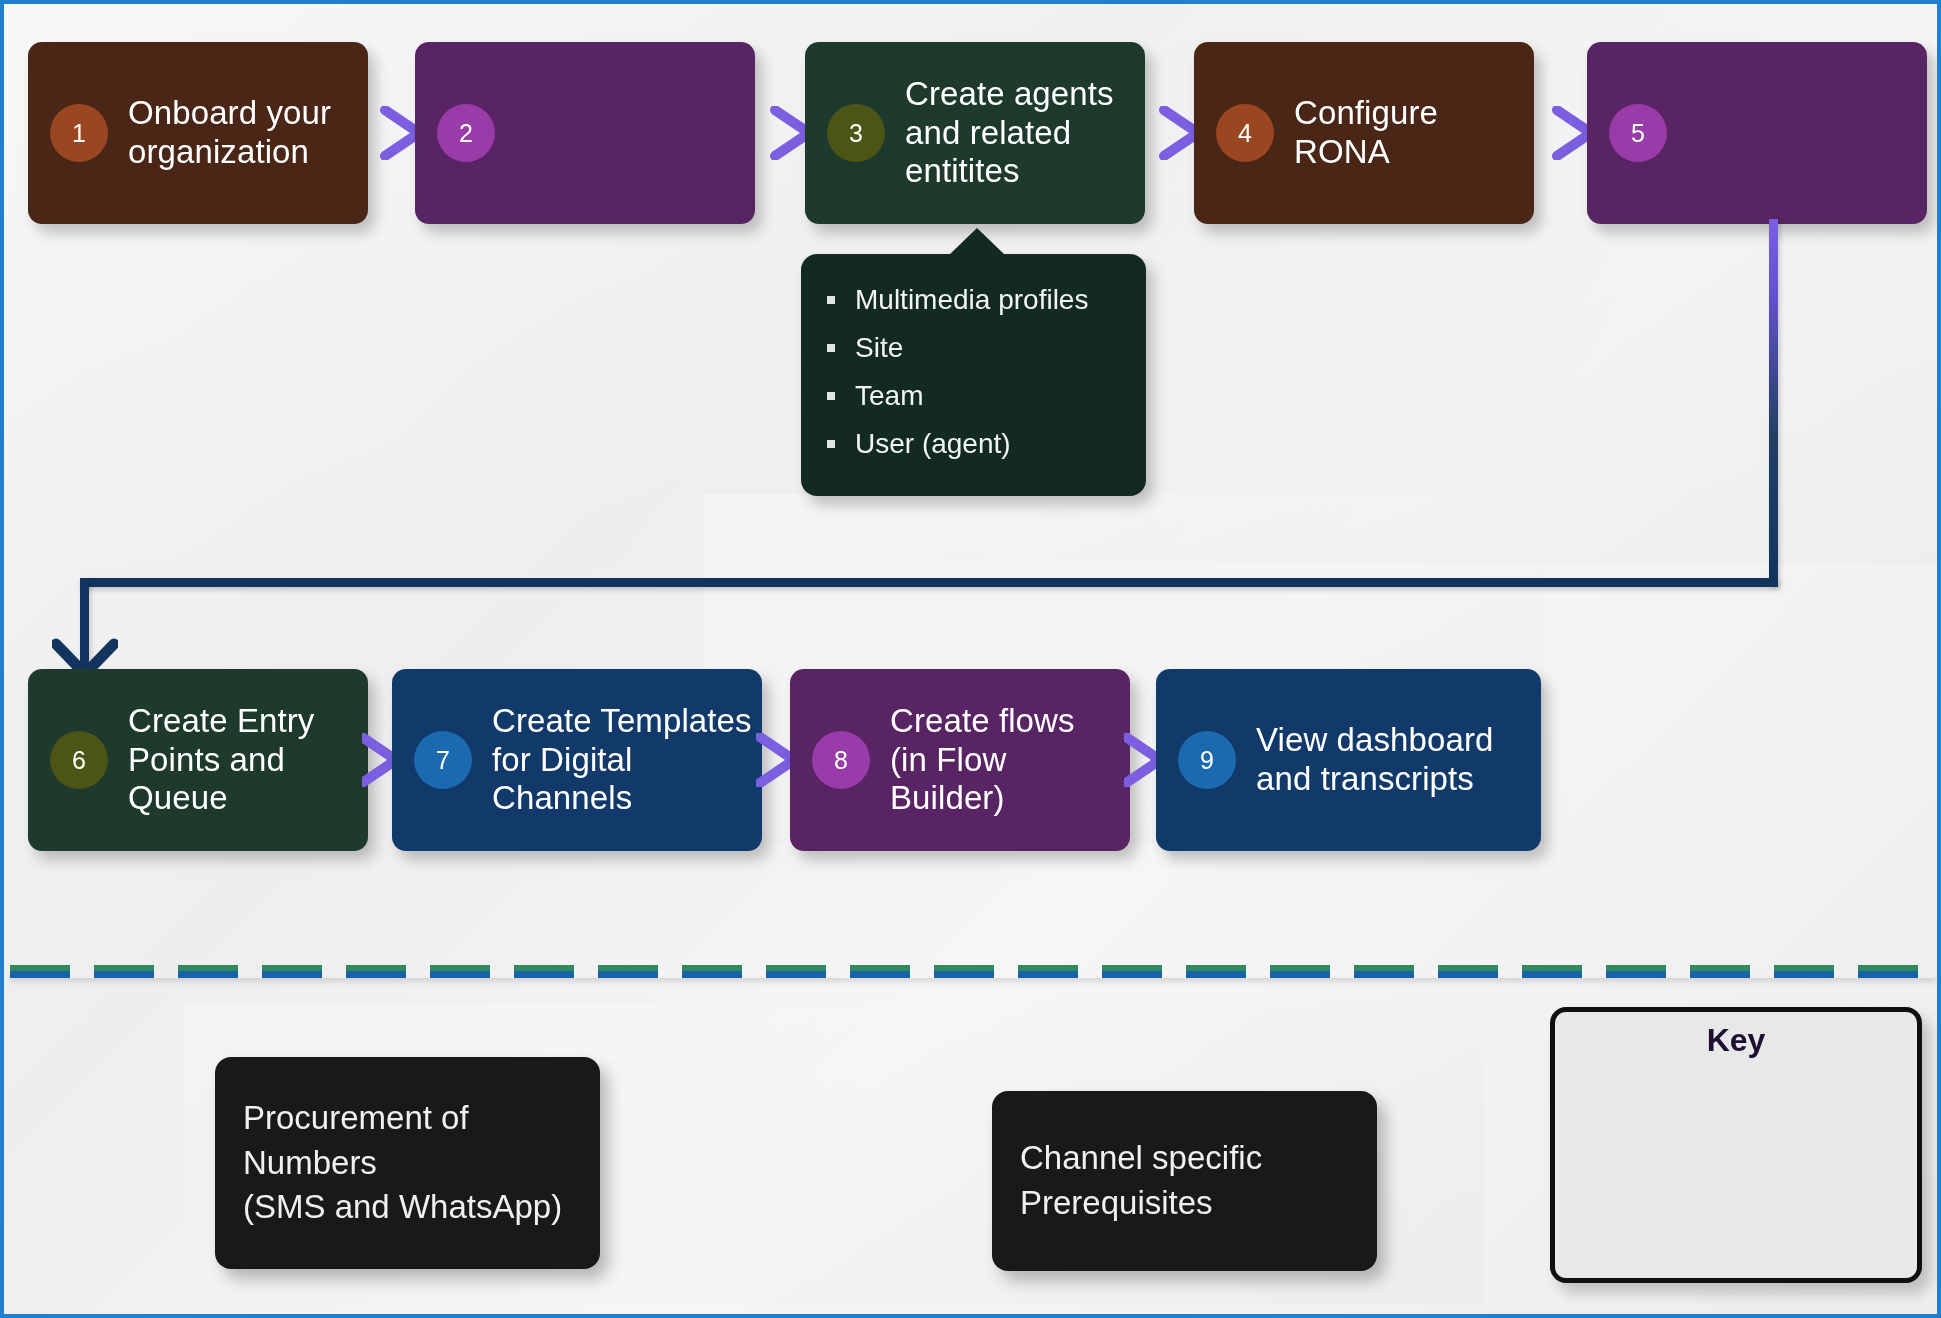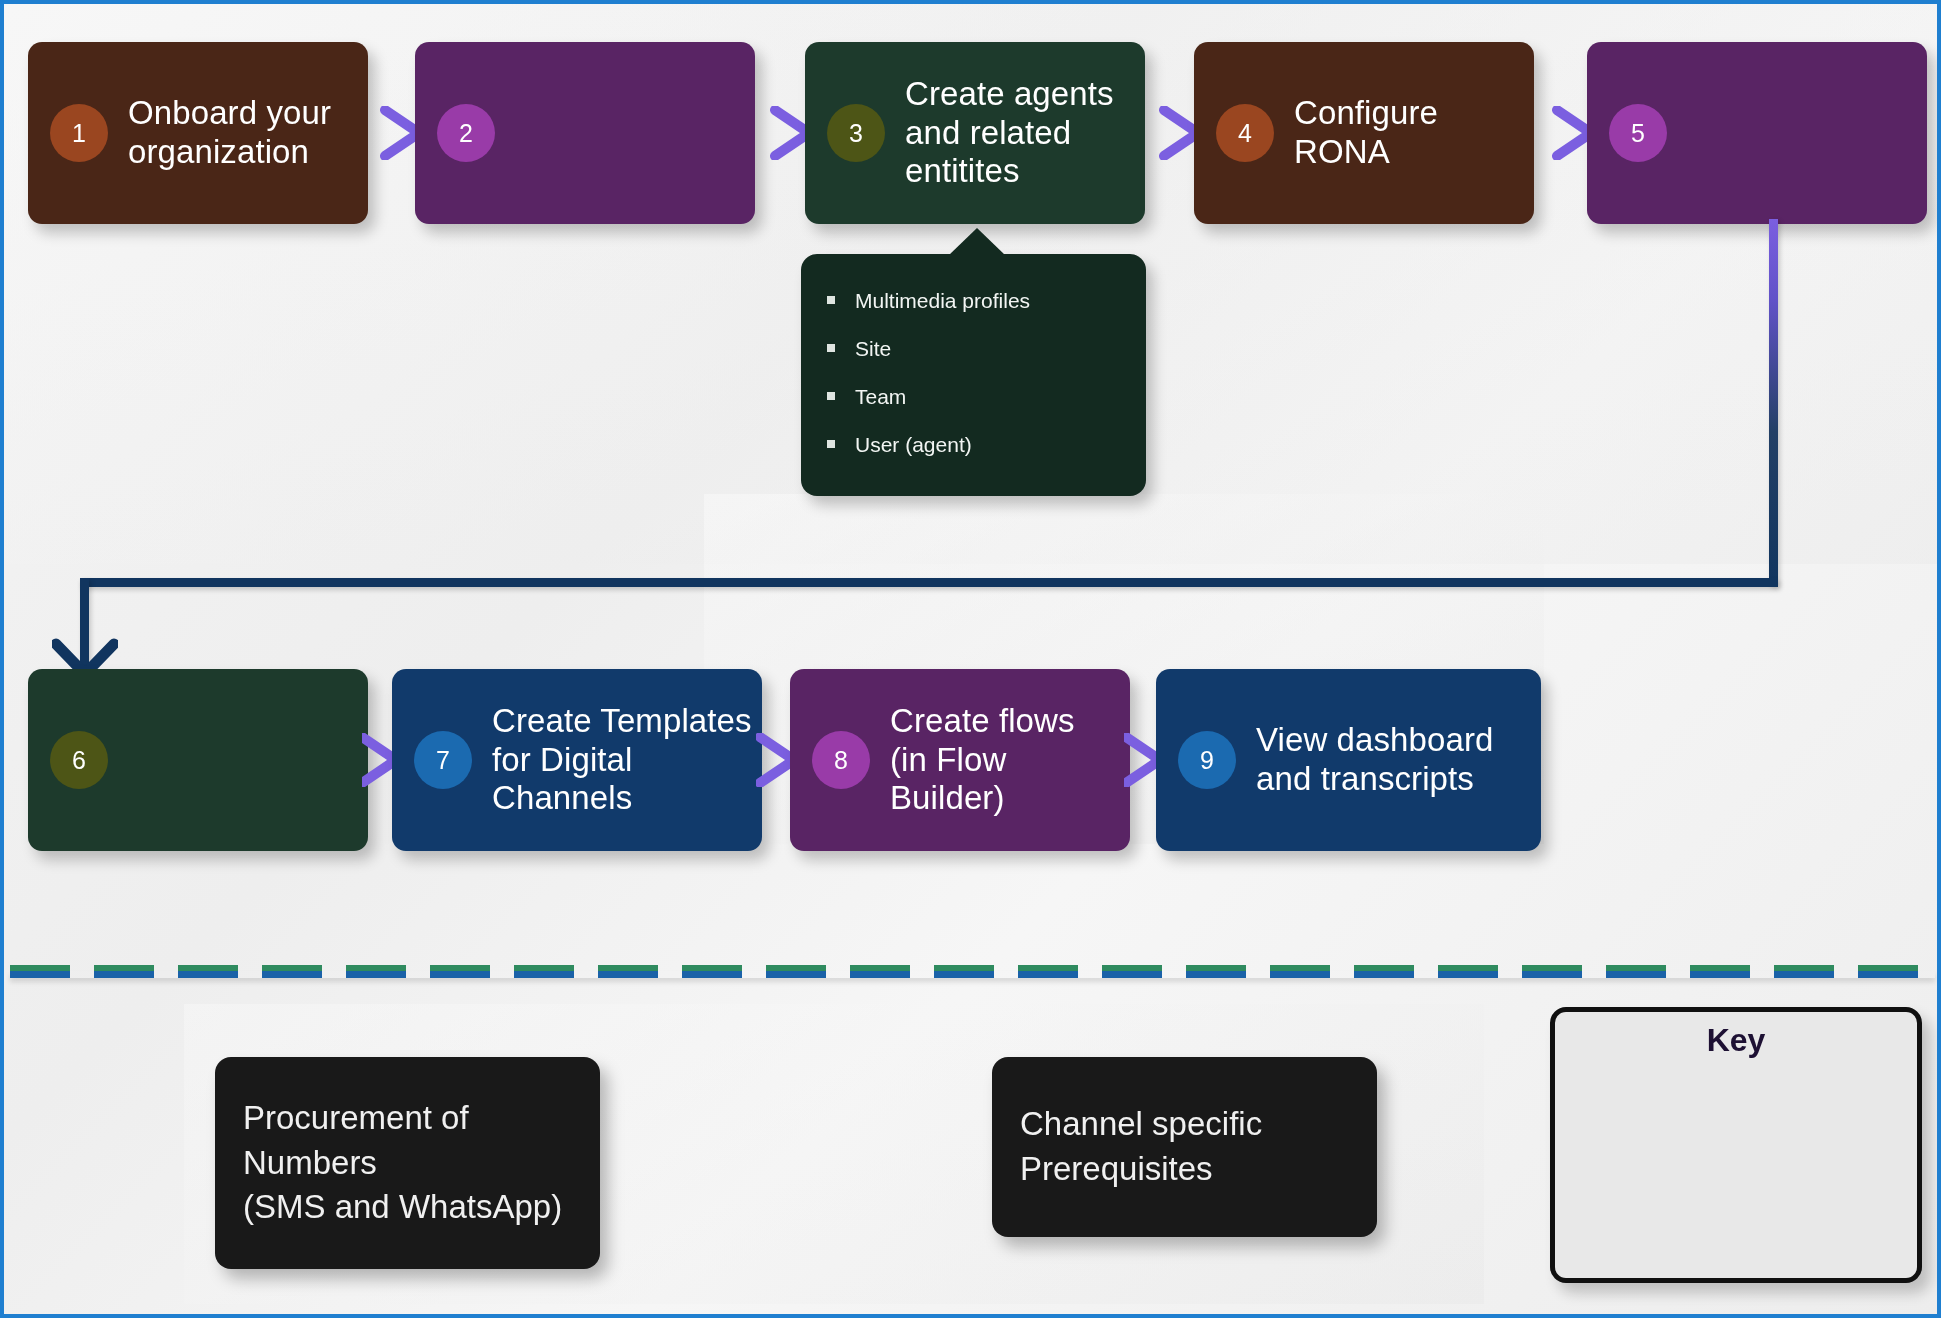--- a/index.html
+++ b/index.html
@@ -76,21 +76,21 @@
     top: -26px;
     width: 0; height: 0;
     border-left: 28px solid transparent;
     border-right: 28px solid transparent;
     border-bottom: 27px solid #132a20;
   }
   .callout-item {
     display: flex;
     align-items: center;
     color: #f2f5f3;
-    font-size: 21px;
+    font-size: 28px;
     line-height: 1;
     padding: 0 0 0 26px;
     height: 48px;
   }
   .callout-bullet {
     width: 8px;
     height: 8px;
     background: #dfe5e1;
     margin-right: 20px;
     flex: 0 0 auto;
@@ -309,20 +309,23 @@
   <div id="vline"></div>
   <div id="hline"></div>
   <div id="vline2"></div>
   <svg id="downarrow" viewBox="0 0 66 60">
     <path d="M4 22 L33 52 L62 22" fill="none" stroke="#11355f" stroke-width="11" stroke-linecap="round" stroke-linejoin="round"></path>
   </svg>
 
   <div id="row2">
       <div class="step-box" style="left: 24px; top: 665px; width: 340px; height: 182px; background: rgb(29, 58, 44);">
         <div class="step-badge" style="background: rgb(77, 85, 22);">6</div>
+        <div class="step-label">Create Entry
+Points and
+Queue</div>
       </div>
       <svg class="arrow" viewBox="0 0 38 54" style="left: 358px; top: 729px; width: 38px;">
         <defs>
           <linearGradient id="agradsteps_row2-0" x1="0" y1="0" x2="1" y2="0">
             <stop offset="0%" stop-color="#11355f"></stop>
             <stop offset="100%" stop-color="#7b5fe0"></stop>
           </linearGradient>
         </defs>
         <path d="M0 27 L22 27" stroke="url(#agradsteps_row2-0)" stroke-width="9" fill="none"></path>
         <path d="M0 4 L34 27 L0 50" stroke="#7b5fe0" stroke-width="10" stroke-linecap="round" stroke-linejoin="round" fill="none"></path>
@@ -364,21 +367,21 @@
         <div class="step-label">View dashboard
 and transcripts</div>
       </div>
     </div>
 
   <div id="divider"></div>
 
   <div id="notes">
       <div class="note-box" style="left: 211px; top: 1053px; width: 385px; height: 212px;">Procurement of Numbers
 (SMS and WhatsApp)</div>
-      <div class="note-box" style="left: 988px; top: 1053px; width: 385px; height: 180px;">Channel specific
+      <div class="note-box" style="left: 988px; top: 1087px; width: 385px; height: 180px;">Channel specific
 Prerequisites</div>
     </div>
 
   <div id="key-box">
     <div id="key-title">Key</div>
   </div>
 
 </div>
 
 </body></html>

